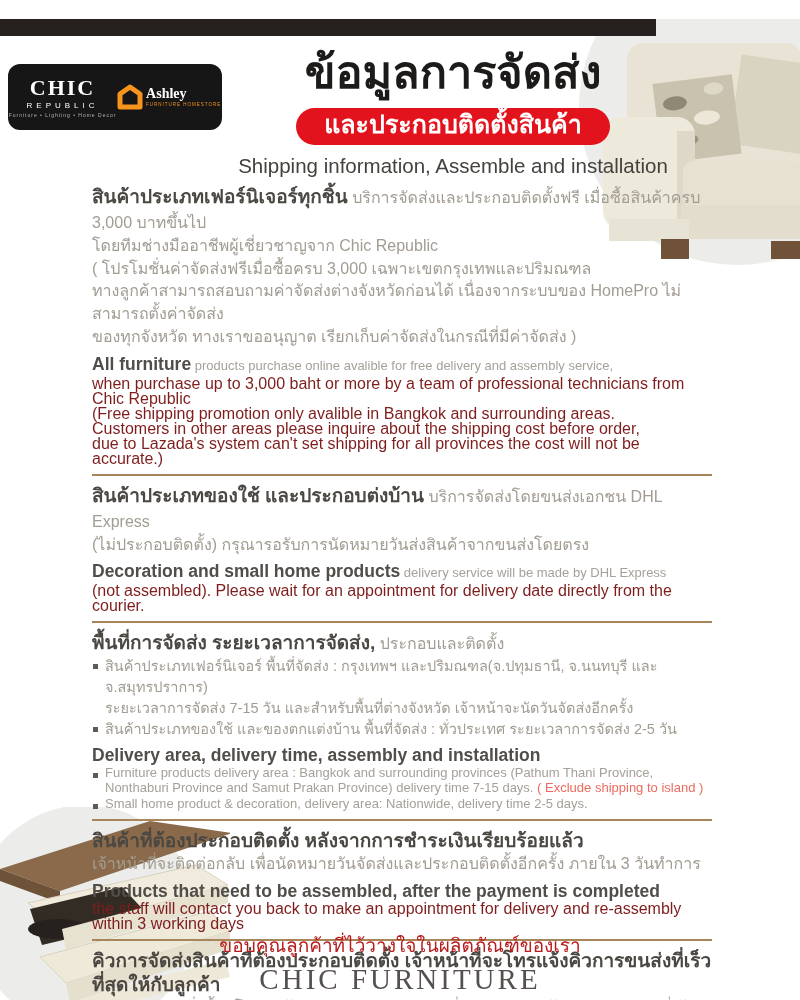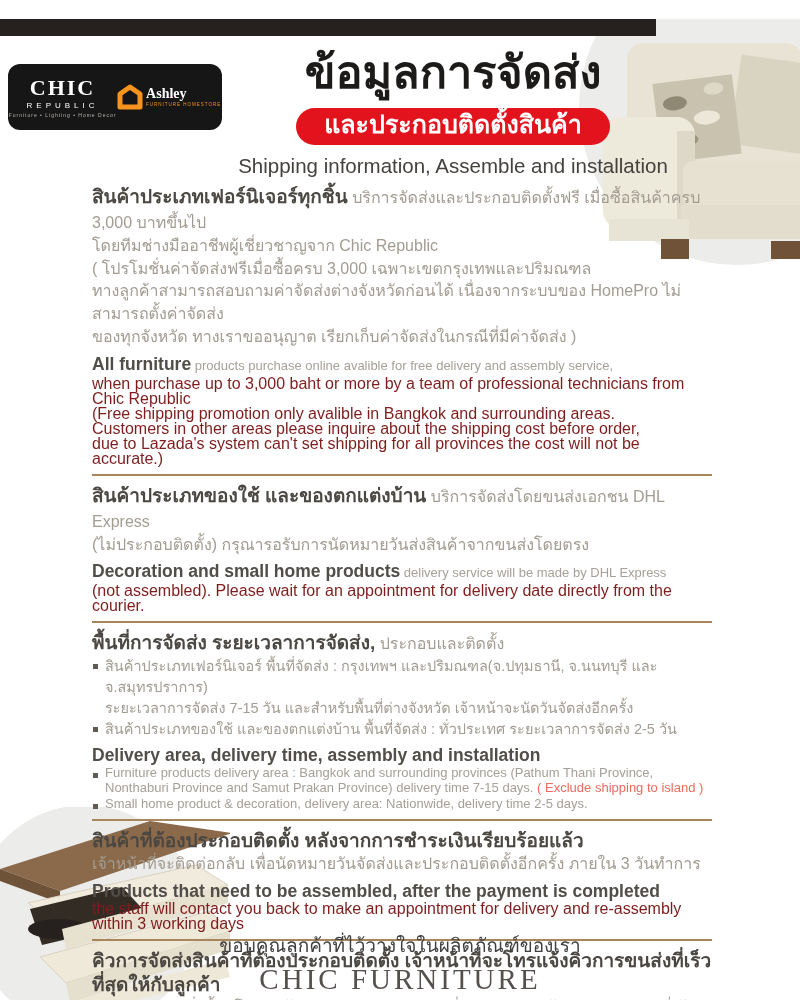--- a/index.html
+++ b/index.html
@@ -46,21 +46,21 @@
   .blockgap { height:5px; }
   .hr { height:2px; background:#a8865c; margin:8px 0; }
   .bullet { position:relative; padding-left:13px; }
   .bmark { position:absolute; left:1px; top:8px; width:5px; height:5px; background:#5f5a54; }
   .bullet-th { font-size:14.5px; color:#a29c92; line-height:21px; }
   .bullet-en { font-size:13px; color:#a6a098; line-height:14.7px; padding-top:1px; }
   .red { color:#ee6a5f; }
 
   
   .footer { position:absolute; left:0; top:911px; width:800px; text-align:center; z-index:3; }
-  .thanks { font-size:19px; color:#404040; }
+  .thanks { font-size:19px; color:#b91c1c; }
   .footer-brand { font-family:"Liberation Serif",serif; font-size:29px; color:#55504e; letter-spacing:3px; margin-top:3px; }
 </style>
 </head>
 <body>
 
 <div class="page">
 
   <svg class="sofa-svg" viewBox="0 0 235 250" aria-hidden="true">
     <circle cx="172" cy="88" r="158" fill="#ececea"></circle>
     <rect x="62" y="24" width="175" height="135" rx="16" fill="#e8e3d4"></rect>
@@ -131,21 +131,21 @@
       <p class="en-head"><span>All furniture</span><span class="en-reg"> products purchase online avalible for free delivery and assembly service,</span></p>
       <p class="en-line">when purchase up to 3,000 baht or more by a team of professional technicians from Chic Republic</p>
       <p class="en-line">(Free shipping promotion only avalible in Bangkok and surrounding areas.</p>
       <p class="en-line">Customers in other areas please inquire about the shipping cost before order,</p>
       <p class="en-line">due to Lazada's system can't set shipping for all provinces the cost will not be accurate.)</p>
     </section>
 
     <div class="hr"></div>
 
     <section>
-      <p class="th-head"><span>สินค้าประเภทของใช้ และของตกแต่งบ้าน</span><span class="th-reg"> บริการจัดส่งโดยขนส่งเอกชน DHL Express</span></p>
+      <p class="th-head"><span>สินค้าประเภทของใช้ และประกอบต่งบ้าน</span><span class="th-reg"> บริการจัดส่งโดยขนส่งเอกชน DHL Express</span></p>
       <p class="th-line">(ไม่ประกอบติดตั้ง) กรุณารอรับการนัดหมายวันส่งสินค้าจากขนส่งโดยตรง</p>
       <div class="blockgap"></div>
       <p class="en-head"><span>Decoration and small home products</span><span class="en-reg"> delivery service will be made by DHL Express</span></p>
       <p class="en-line">(not assembled). Please wait for an appointment for delivery date directly from the courier.</p>
     </section>
 
     <div class="hr"></div>
 
     <section>
       <p class="th-head"><span>พื้นที่การจัดส่ง ระยะเวลาการจัดส่ง,</span><span class="th-reg"> ประกอบและติดตั้ง</span></p>

